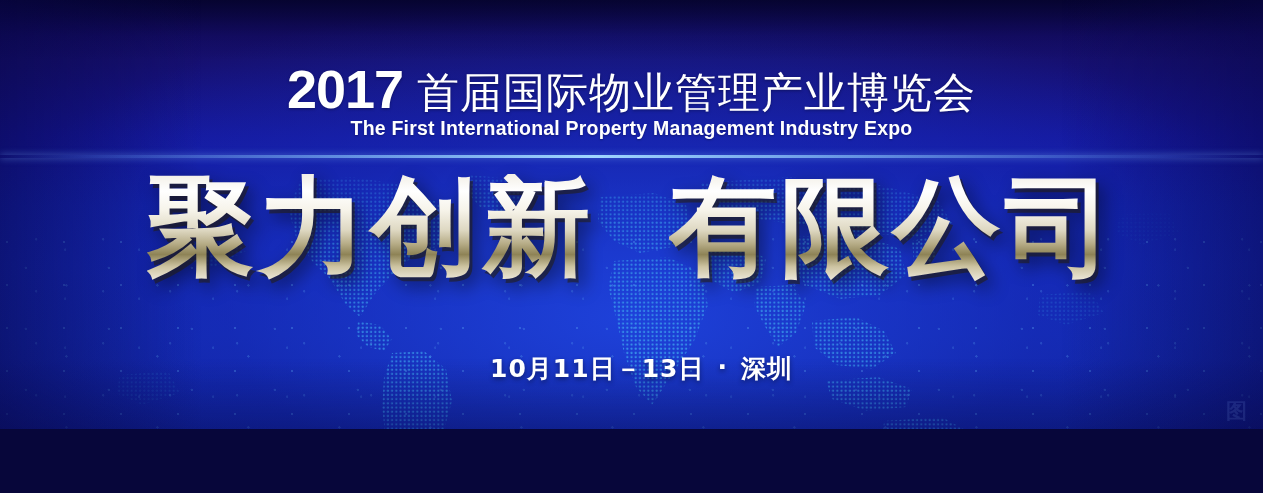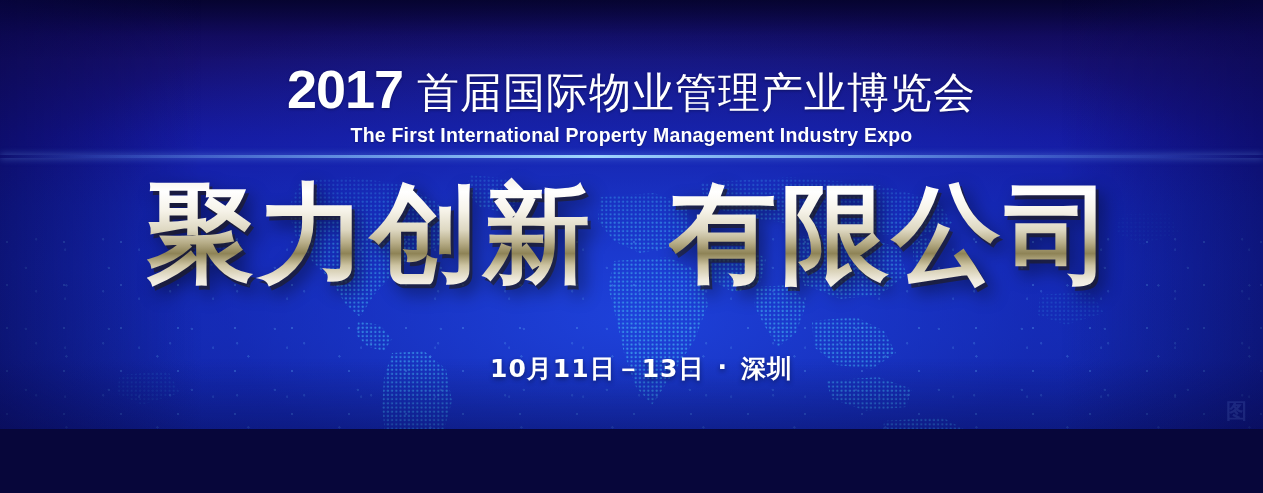--- a/index.html
+++ b/index.html
@@ -97,21 +97,21 @@
   }
   .cn-title{
     font-size:42px;
     font-weight:normal;
     color:#ffffff;
     letter-spacing:1px;
     font-family:"DejaVu Sans","Liberation Sans",sans-serif;
     text-shadow:0 1px 3px rgba(0,0,0,.35);
   }
   .en-title{
-    margin-top:10px;
+    margin-top:3px;
     font-size:19.5px;
     font-weight:bold;
     color:#ffffff;
     letter-spacing:.2px;
     font-family:"Liberation Sans","DejaVu Sans",sans-serif;
     text-shadow:0 1px 2px rgba(0,0,0,.3);
   }
 
   
   .divider{
@@ -139,21 +139,21 @@
     text-align:center;
     z-index:6;
     line-height:1;
     white-space:nowrap;
   }
   .metal-wrap{
     position:relative;
     display:inline-block;
   }
   .metal{
-    font-family:Liberation Serif, serif;
+    font-family:Liberation Mono, monospace;
     font-weight:bold;
     font-size:108px;
     letter-spacing:4px;
     line-height:1.06;
     background:linear-gradient(180deg,
       #f2efe6 0%,
       #ffffff 14%,
       #f6f3e9 30%,
       #ded8c2 46%,
       #b7ad88 57%,

